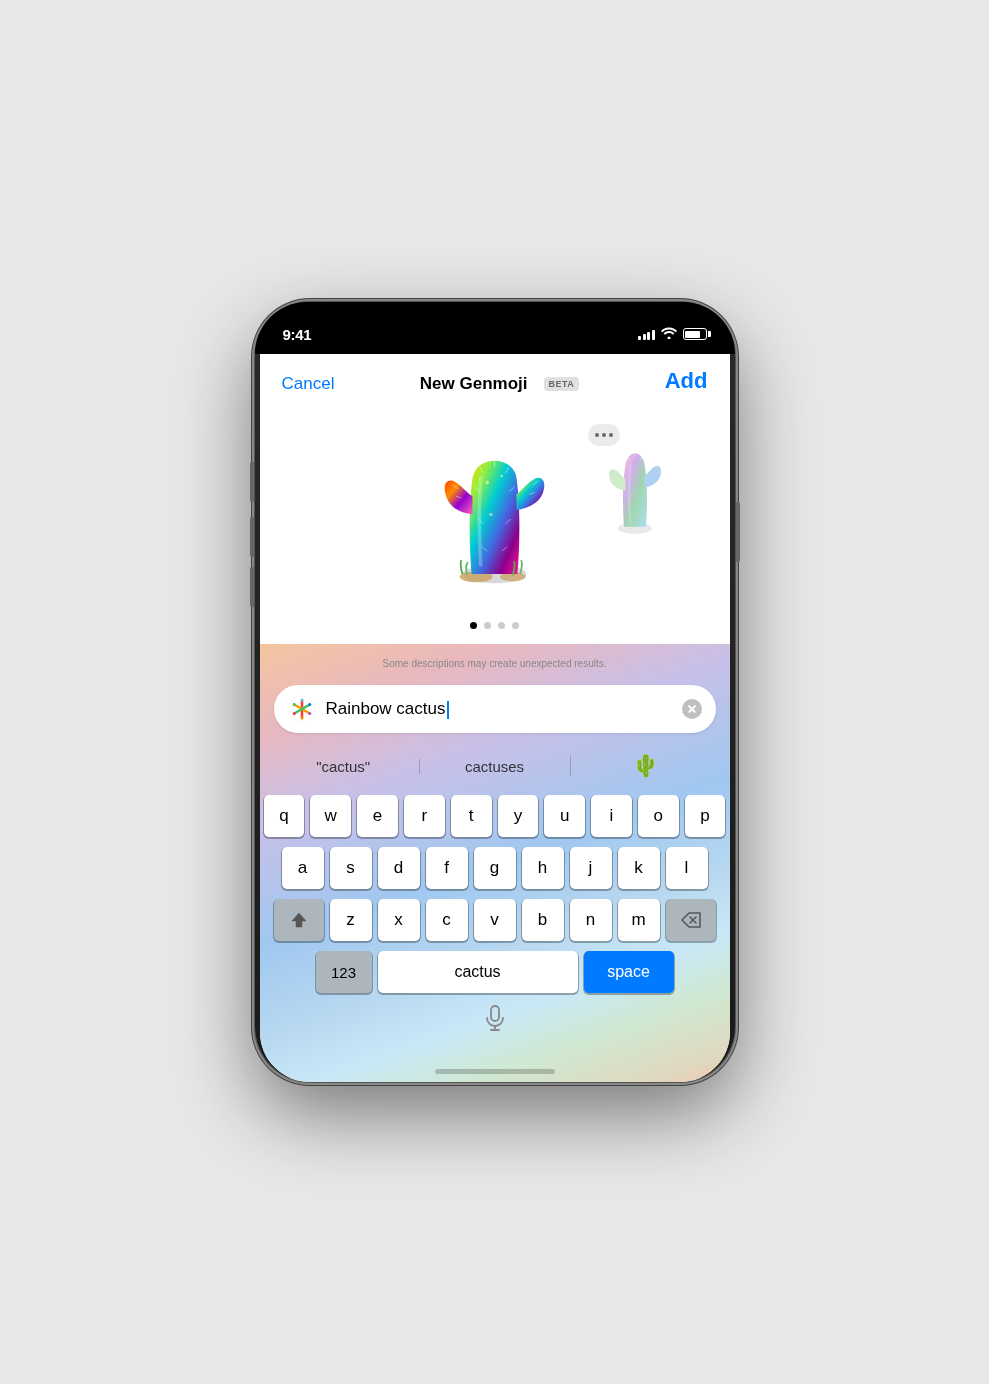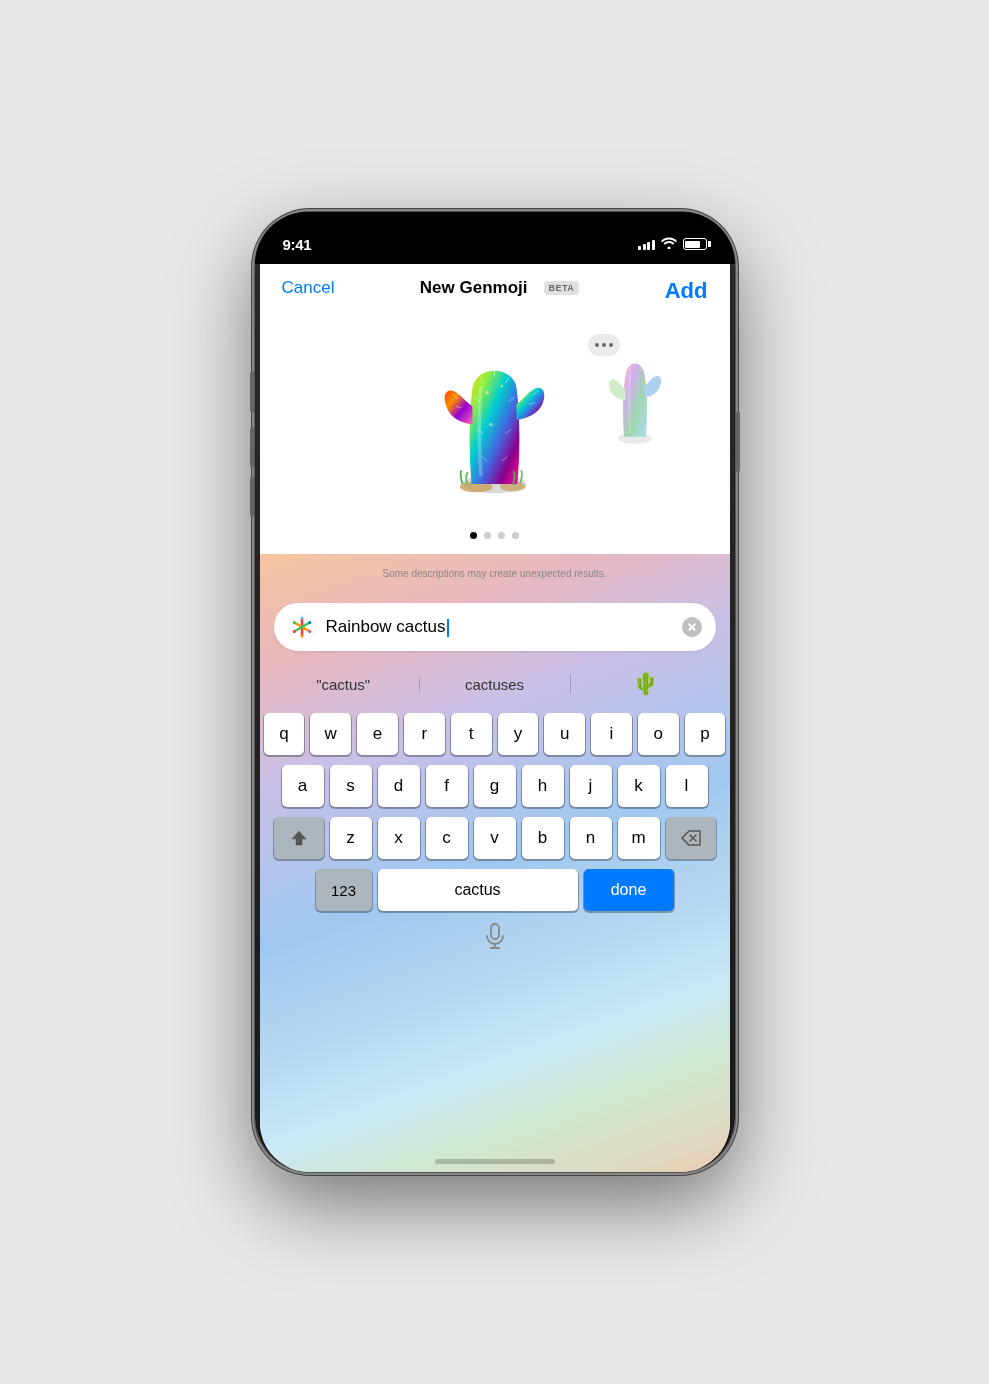--- a/index.html
+++ b/index.html
@@ -7,21 +7,21 @@
       background: #e8e8e8;
       display: flex;
       justify-content: center;
       align-items: center;
       min-height: 100vh;
       font-family: -apple-system, BlinkMacSystemFont, 'SF Pro Display', 'Helvetica Neue', sans-serif;
     }
 
     .phone-outer {
       width: 480px;
-      height: 960px;
+      height: 780px;
       background: linear-gradient(180deg, #2a2a2a 0%, #1a1a1a 100%);
       border-radius: 55px;
       position: relative;
       box-shadow:
         0 0 0 1px #555,
         0 0 0 3px #888,
         0 0 0 4px #444,
         0 30px 80px rgba(0,0,0,0.5);
       display: flex;
       flex-direction: column;
@@ -140,21 +140,21 @@
       border-radius: 0 0 50px 50px;
       overflow: hidden;
       display: flex;
       flex-direction: column;
       position: relative;
     }
 
     
     .nav-bar {
       display: flex;
-      align-items: flex-start;
+      align-items: flex-end;
       justify-content: space-between;
       padding: 14px 22px 10px;
       background: #fff;
       flex-shrink: 0;
     }
 
     .nav-cancel {
       color: #007AFF;
       font-size: 17px;
       font-weight: 400;
@@ -317,21 +317,21 @@
       font-size: 10px;
       text-align: center;
       padding: 14px 40px 12px;
     }
 
     
     .search-container {
       position: relative;
       z-index: 1;
       width: calc(100% - 28px);
-      margin: 12px 14px 10px;
+      margin: 4px 14px 10px;
     }
 
     .search-input-wrap {
       background: #fff;
       border-radius: 28px;
       display: flex;
       align-items: center;
       padding: 10px 14px;
       gap: 10px;
       box-shadow: 0 1px 3px rgba(0,0,0,0.1);
@@ -759,21 +759,21 @@
           </div>
 
           <div class="key-row">
             <div class="key key-special key-123">
               <span>123</span>
             </div>
             <div class="key key-space">
               <span>cactus</span>
             </div>
             <div class="key key-done">
-              <span>done</span>
+              <span>space</span>
             </div>
           </div>
         </div>
 
         <div class="bottom-bar">
           <span class="mic-btn">
             <svg width="22" height="26" viewBox="0 0 22 26" fill="none" xmlns="http://www.w3.org/2000/svg">
               <rect x="7" y="1" width="8" height="15" rx="4" fill="none" stroke="#888" stroke-width="1.8"></rect>
               <path d="M3 13c0 4.4 3.6 8 8 8s8-3.6 8-8" stroke="#888" stroke-width="1.8" stroke-linecap="round" fill="none"></path>
               <line x1="11" y1="21" x2="11" y2="25" stroke="#888" stroke-width="1.8" stroke-linecap="round"></line>

